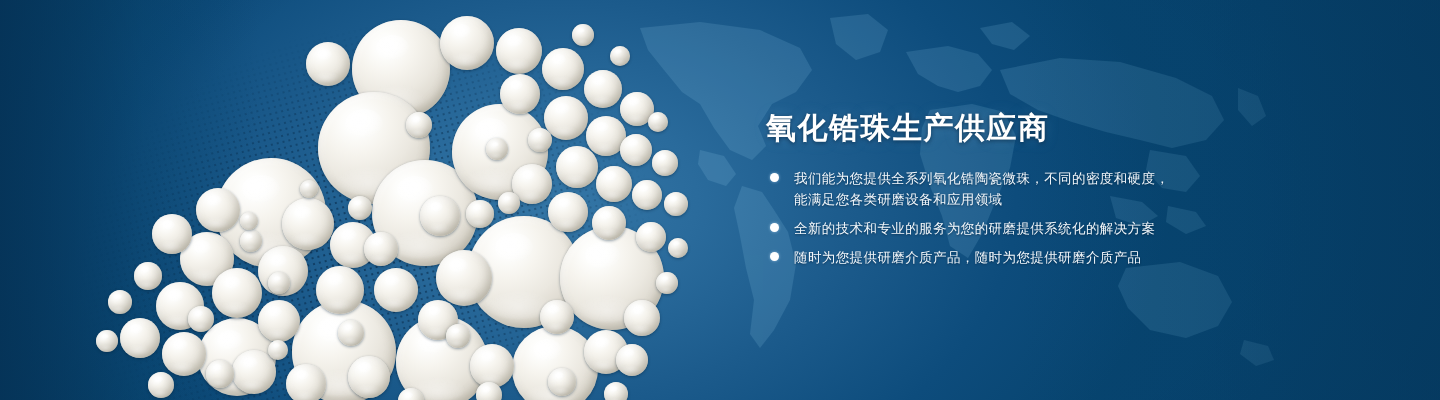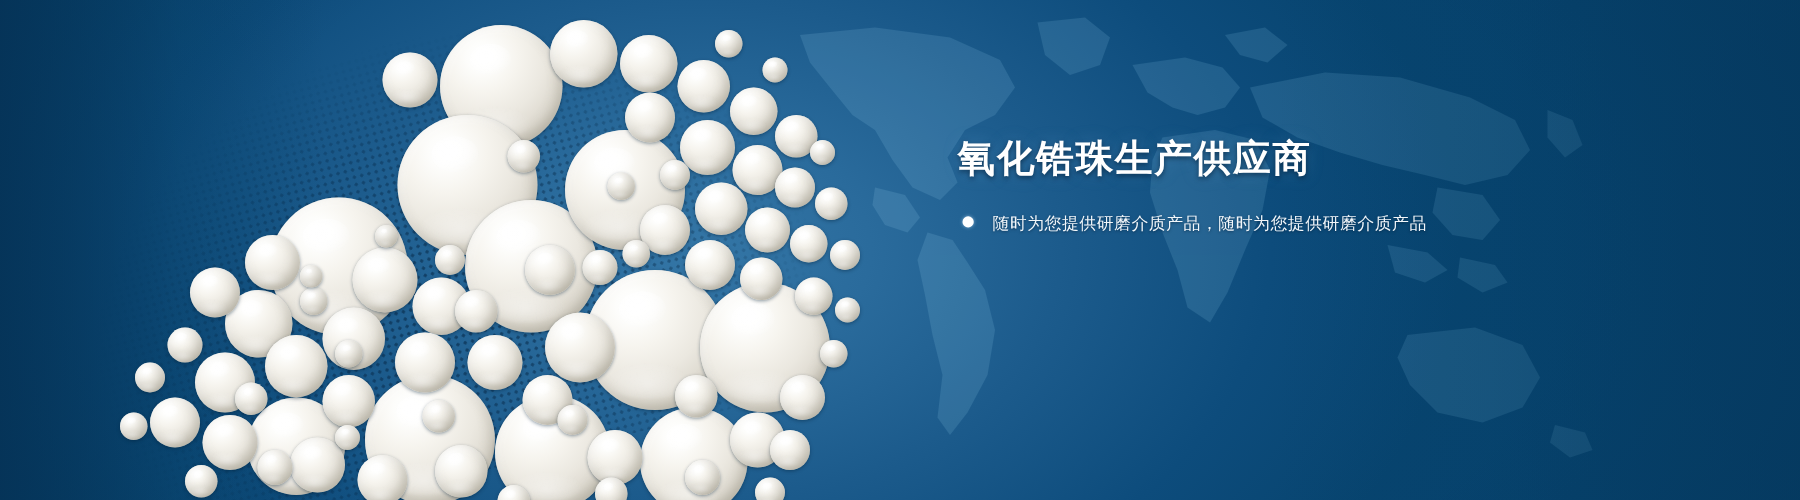--- a/index.html
+++ b/index.html
@@ -308,21 +308,34 @@
     <div class="bead sm" style="left:240px; top:212px; width:18px; height:18px;"></div>
     <div class="bead sm" style="left:300px; top:180px; width:18px; height:18px;"></div>
   </div>
 
   <div class="content">
 
     <div class="headline">氧化锆珠生产供应商</div>
 
     <div class="bullets">
 
-
+      <div class="bullet-row">
+        <span class="bullet-dot"></span>
+        <span class="bullet-text">
+          <span>我们能为您提供全系列氧化锆陶瓷微珠，不同的密度和硬度，</span>
+          <span class="line2">能满足您各类研磨设备和应用领域</span>
+        </span>
+      </div>
+
+      <div class="bullet-row">
+        <span class="bullet-dot"></span>
+        <span class="bullet-text">
+          <span>全新的技术和专业的服务为您的研磨提供系统化的解决方案</span>
+        </span>
+      </div>
 
       <div class="bullet-row">
         <span class="bullet-dot"></span>
         <span class="bullet-text">
           <span>随时为您提供研磨介质产品，随时为您提供研磨介质产品</span>
         </span>
       </div>
 
     </div>
   </div>

